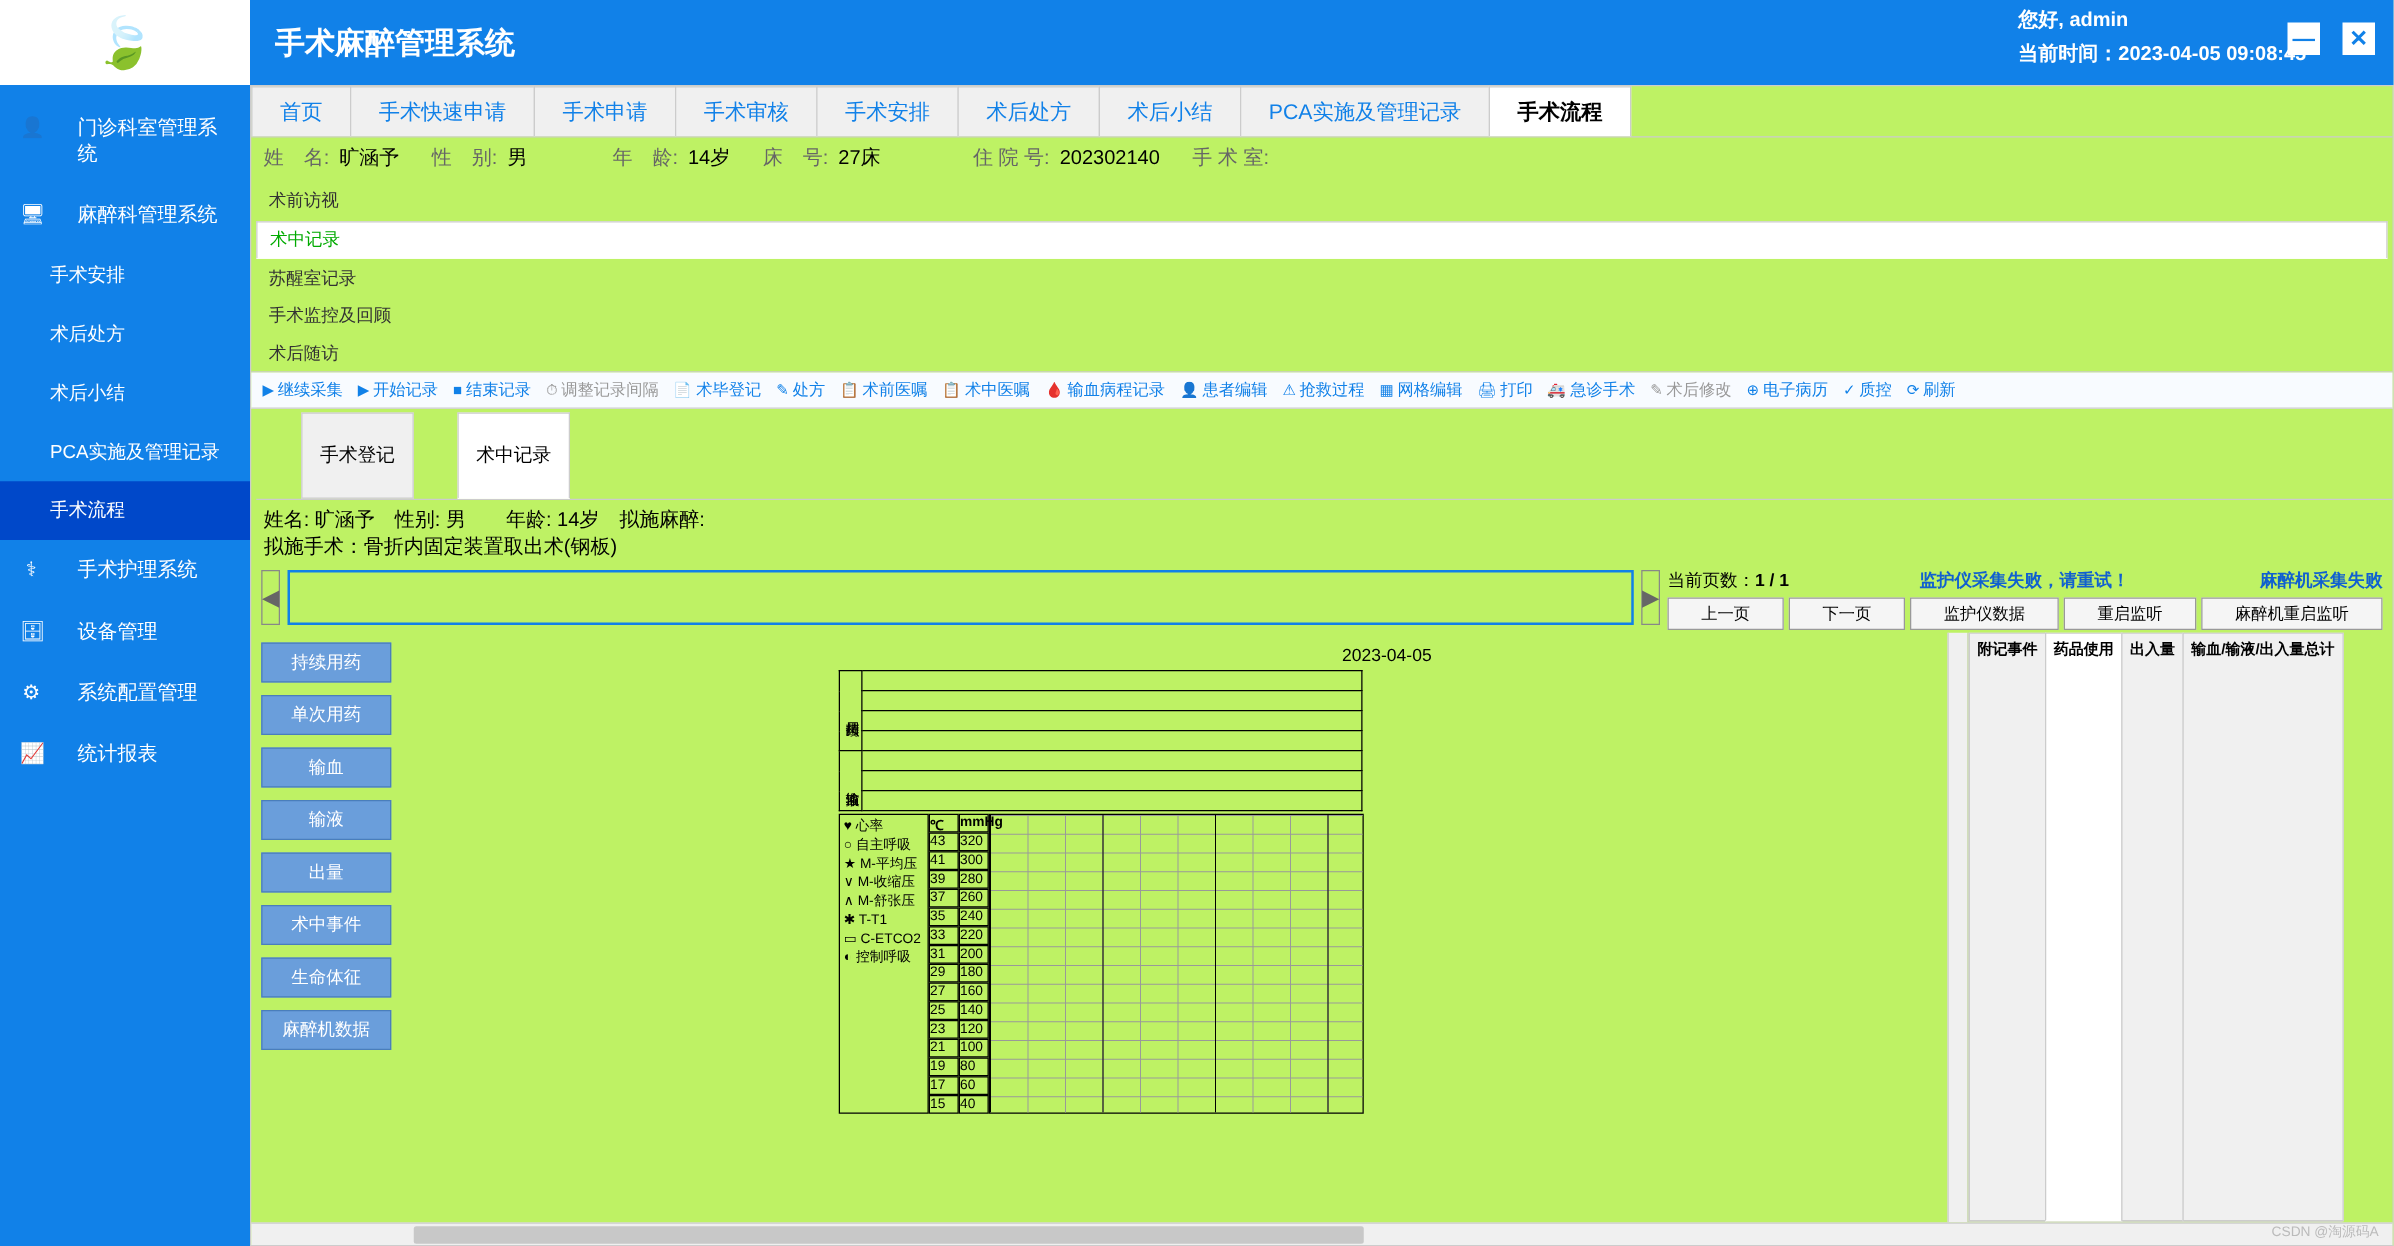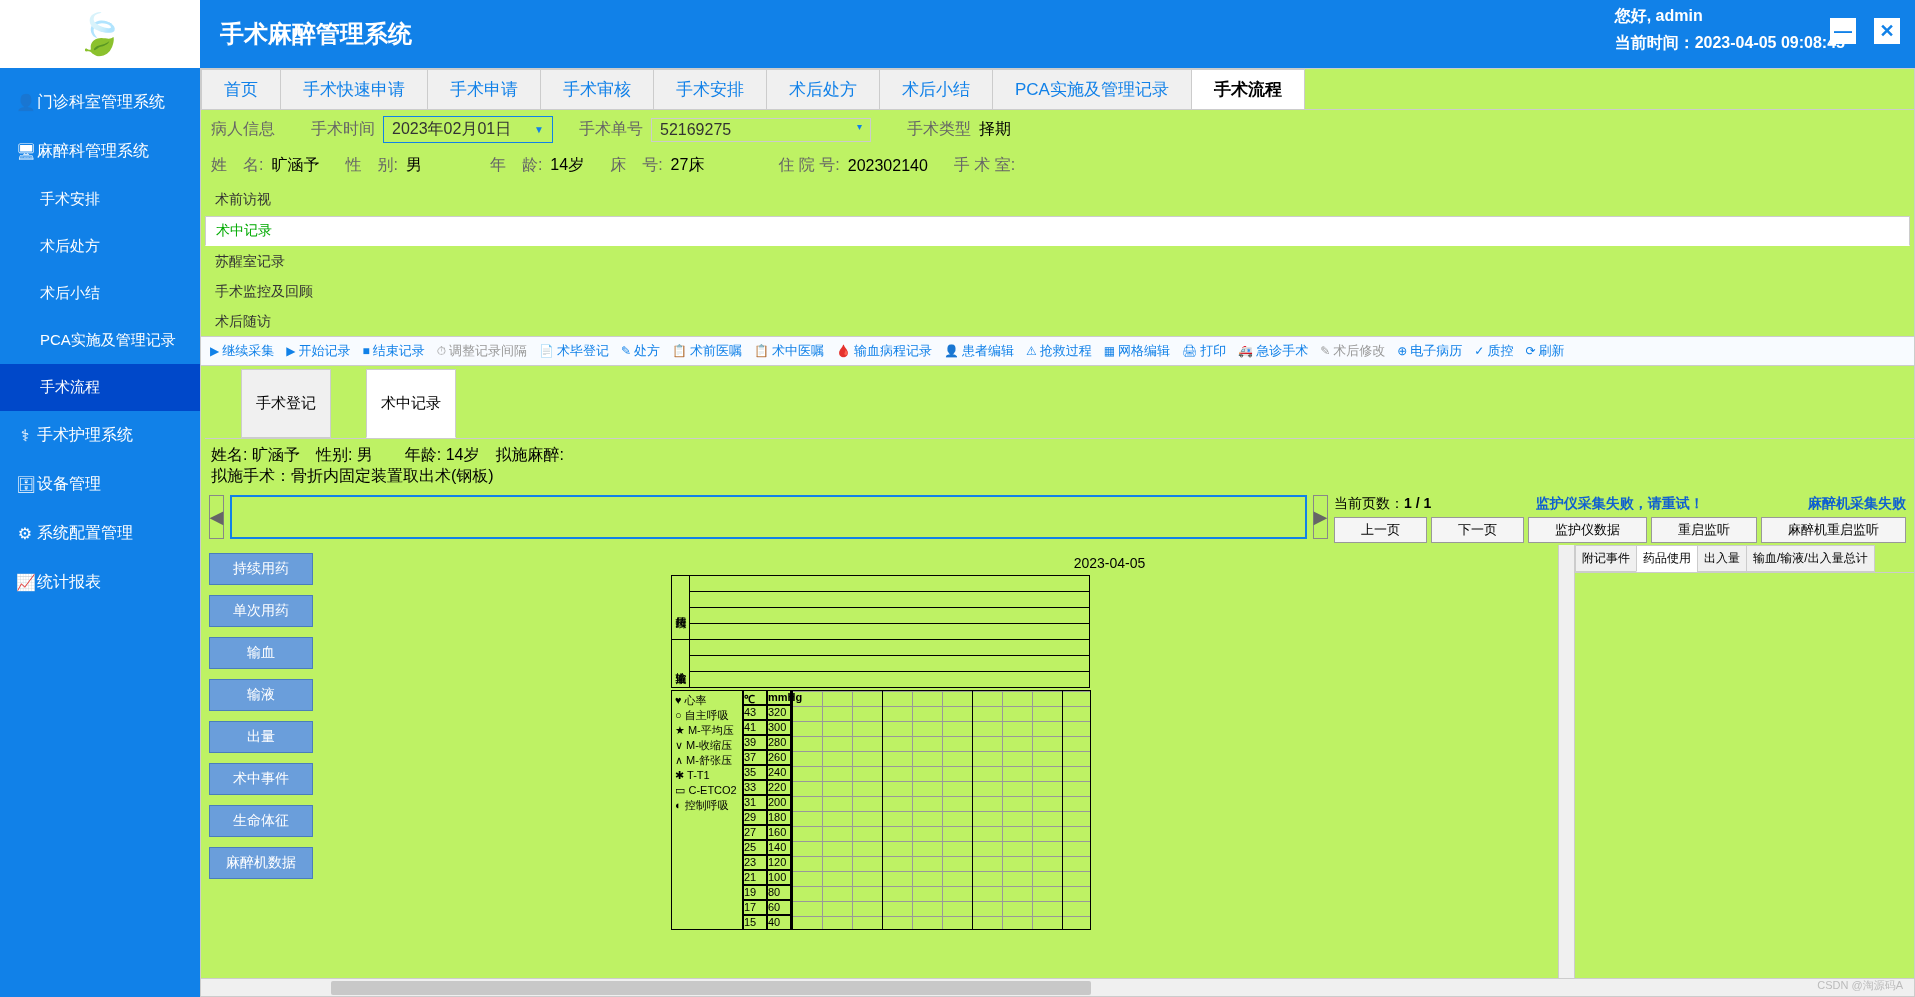--- a/index.html
+++ b/index.html
@@ -10,21 +10,21 @@
 .logo-leaf { font-size: 40px; color: #5db85c; }
 .app-title { font-size: 24px; font-weight: bold; margin-left: 20px; }
 .header-right { position: absolute; right: 70px; top: 6px; text-align: left; }
 .greeting { font-size: 16px; font-weight: bold; margin-bottom: 6px; }
 .current-time { font-size: 16px; font-weight: bold; }
 .win-controls { position: absolute; right: 15px; top: 18px; display: flex; gap: 18px; }
 .win-btn { width: 26px; height: 26px; background: #fff; color: #1181e8; display: flex; align-items: center; justify-content: center; font-weight: bold; font-size: 18px; cursor: pointer; }
 
 .body-wrap { display: flex; height: calc(997px - 68px); }
 .sidebar { width: 200px; background: #1181e8; color: #fff; padding-top: 10px; }
-.side-item { padding: 14px 16px; display: flex; align-items: center; gap: 3px; font-size: 16px; cursor: pointer; }
+.side-item { padding: 14px 16px; display: flex; gap: 28px; font-size: 16px; cursor: pointer; }
 .side-sub { padding: 14px 16px 14px 40px; font-size: 15px; cursor: pointer; }
 .side-sub.active { background: #0048c9; }
 .side-icon { width: 18px; display: inline-block; text-align: center; }
 
 .main { flex: 1; background: #bef264; display: flex; flex-direction: column; border: 1px solid #ccc; }
 .top-tabs { display: flex; border-bottom: 1px solid #ccc; }
 .top-tab { padding: 8px 22px; border: 1px solid #ccc; border-bottom: none; background: #f0f0f0; color: #1181e8; font-size: 17px; cursor: pointer; margin-right: -1px; }
 .top-tab.active { background: #fff; color: #000; font-weight: bold; }
 
 .info-row { display: flex; align-items: center; padding: 6px 10px; gap: 8px; font-size: 16px; color: #333; }
@@ -69,21 +69,21 @@
 .chart-date { text-align: center; font-size: 14px; margin-bottom: 4px; }
 .chart-table { border-collapse: collapse; }
 .chart-table td { border: 1px solid #000; font-size: 11px; text-align: center; }
 .vhead { width: 18px; writing-mode: vertical-rl; padding: 4px 1px; }
 .legend { font-size: 11px; line-height: 15px; }
 .scale-cell { width: 24px; font-size: 11px; height: 15px; border: 1px solid #000; }
 .vitals-grid { display: flex; border: 1px solid #000; }
 .vitals-grid-lines { flex: 1; background-image: linear-gradient(#999 1px, transparent 1px), linear-gradient(90deg, #999 1px, transparent 1px); background-size: 30px 15px; position: relative; }
 .vitals-grid-lines::before { content: ""; position: absolute; inset: 0; background-image: linear-gradient(90deg, #000 1px, transparent 1px); background-size: 90px 100%; }
 
-.right-panel { width: 340px; border-left: 1px solid #ccc; display: flex; flex-direction: column; }
+.right-panel { width: 340px; border-left: 1px solid #ccc; display: flex; flex-direction: row; font-weight: bold; }
 .scroll-stub { width: 16px; background: #f0f0f0; border-left: 1px solid #ccc; }
 .rp-tabs { display: flex; border-bottom: 1px solid #ccc; font-size: 12px; }
 .rp-tab { padding: 4px 6px; border: 1px solid #ccc; background: #f0f0f0; cursor: pointer; margin-right: -1px; white-space: nowrap; }
 .rp-tab.active { background: #fff; border-bottom-color: #fff; }
 
 .h-scroll { height: 18px; background: #f0f0f0; border-top: 1px solid #ccc; position: relative; }
 .h-thumb { position: absolute; left: 130px; top: 2px; height: 14px; width: 760px; background: #c8c8c8; border-radius: 2px; }
 .watermark { position: absolute; right: 12px; bottom: 4px; font-size: 11px; color: #bbb; }
 </style>
 </head>
@@ -143,38 +143,20 @@
         <div class="top-tab">手术快速申请</div>
         <div class="top-tab">手术申请</div>
         <div class="top-tab">手术审核</div>
         <div class="top-tab">手术安排</div>
         <div class="top-tab">术后处方</div>
         <div class="top-tab">术后小结</div>
         <div class="top-tab">PCA实施及管理记录</div>
         <div class="top-tab active">手术流程</div>
       </div>
 
-    <div class="info-row">
-      <span class="lbl">病人信息</span>
-      <span style="width:20px"></span>
-      <span class="lbl">手术时间</span>
-      <span class="date-input">
-          <span>2023年02月01日</span>
-          <span class="drop-arrow">▼</span>
-        </span>
-      <span style="width:10px"></span>
-      <span class="lbl">手术单号</span>
-      <span class="tx-input">
-          <span>52169275</span>
-          <span class="drop-arrow">▾</span>
-        </span>
-      <span style="width:20px"></span>
-      <span class="lbl">手术类型</span>
-      <span class="val">择期</span>
-    </div>
 
     <div class="info-row">
       <span class="lbl">姓　名:</span>
       <span class="val">旷涵予</span>
       <span class="lbl">性　别:</span>
       <span class="val" style="margin-right:60px">男</span>
       <span class="lbl">年　龄:</span>
       <span class="val">14岁</span>
       <span class="lbl">床　号:</span>
       <span class="val">27床</span>

